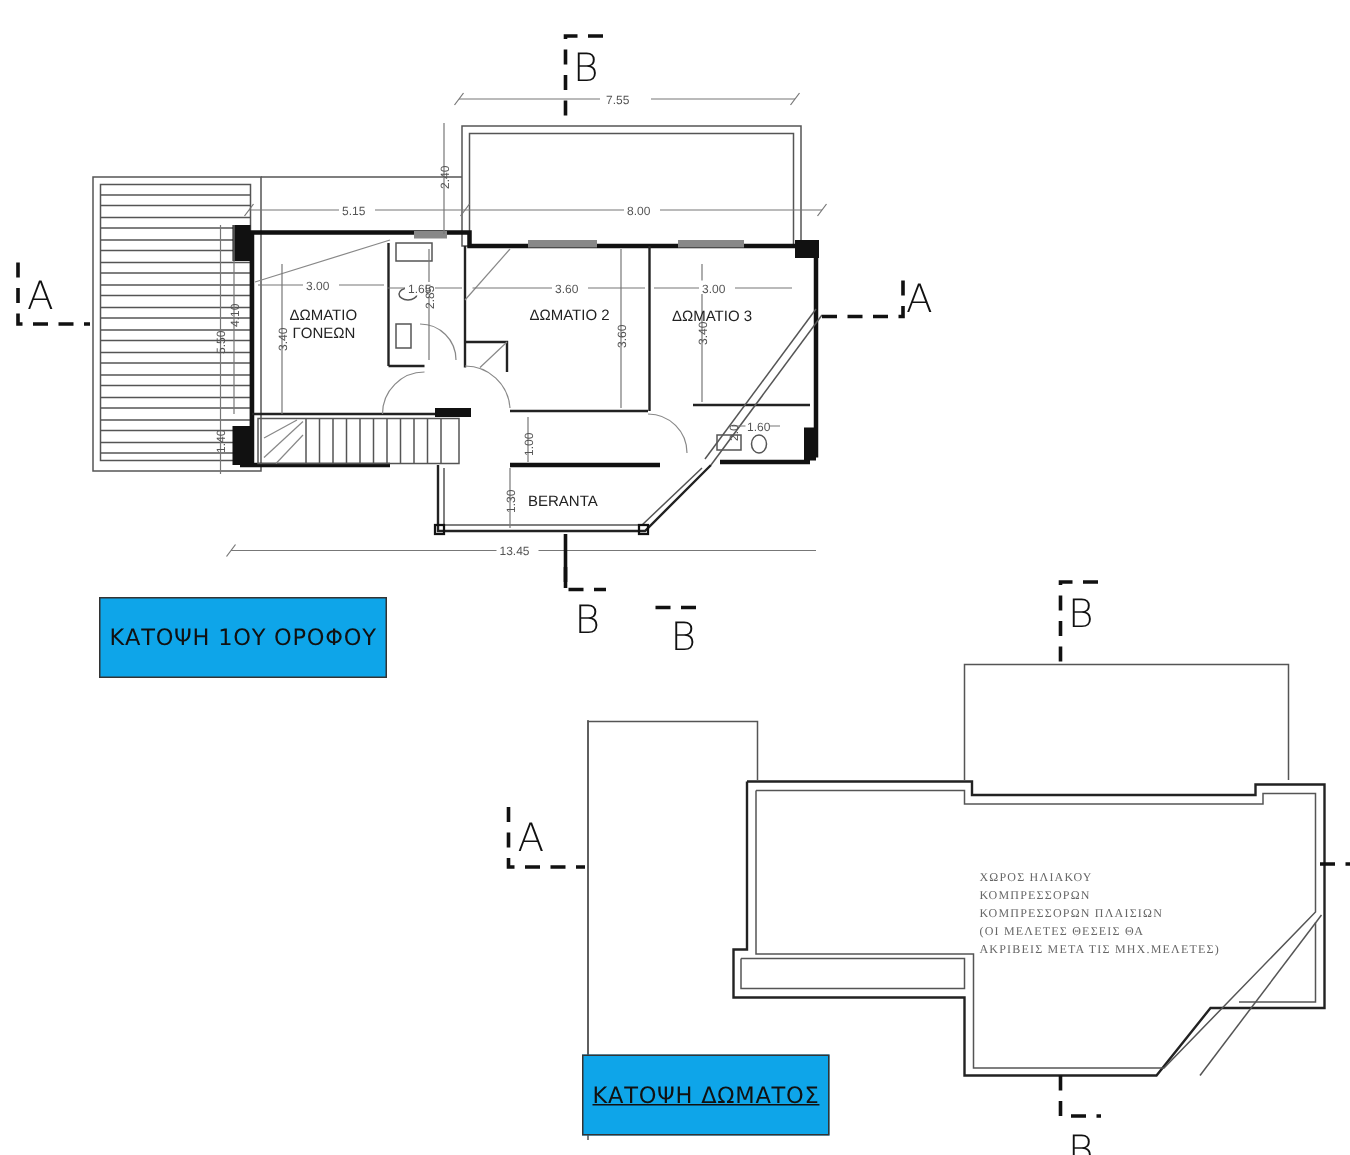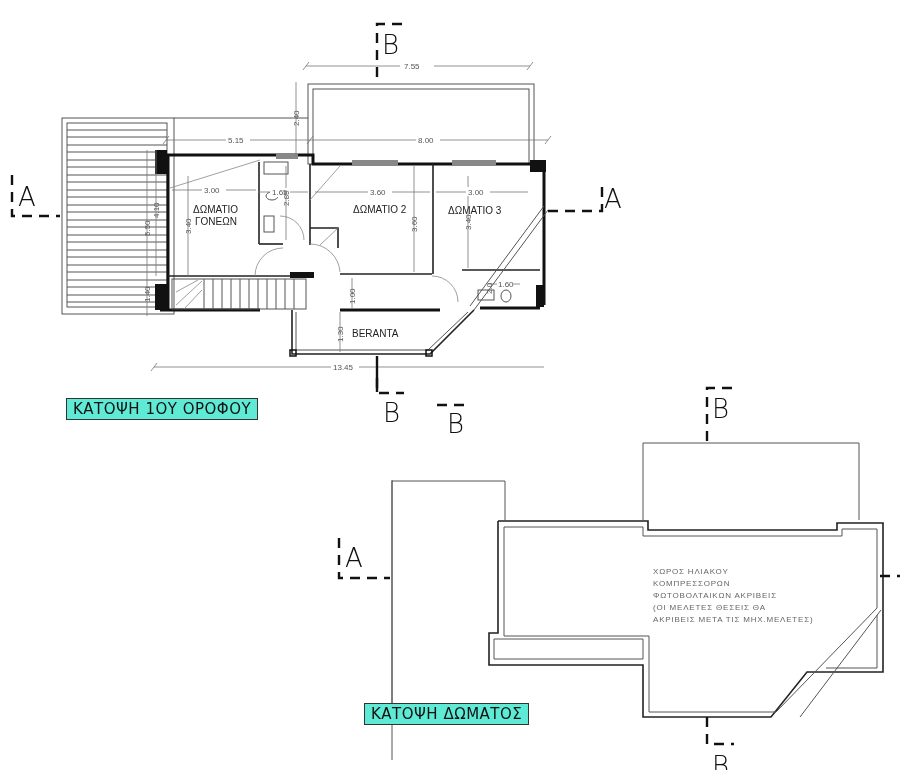--- a/index.html
+++ b/index.html
@@ -8,22 +8,22 @@
   .thin{stroke:#555;stroke-width:1;fill:none;}
   .med{stroke:#222;stroke-width:1.6;fill:none;}
   .wall{stroke:#111;stroke-width:3;fill:none;}
   .dim{stroke:#777;stroke-width:0.8;fill:none;}
   .cut{stroke:#111;stroke-width:2.4;fill:none;}
   .dash{stroke:#111;stroke-width:2.4;fill:none;stroke-dasharray:10 7;}
   .arc{stroke:#888;stroke-width:0.8;fill:none;}
   .lbl{font-family:"Liberation Sans",sans-serif;fill:#222;}
   .dimtxt{font-family:"Liberation Sans",sans-serif;fill:#555;font-size:8px;}
   .sec{font-family:"DejaVu Sans",sans-serif;fill:#111;font-size:26px;font-weight:300;}
-  .title-box{position:absolute;border:1.5px solid #333;background:#5eead4;padding:1px 6px;font-family:"DejaVu Sans",sans-serif;font-size:15px;color:#111;letter-spacing:0.5px;white-space:nowrap;}
-  .note{position:absolute;font-family:Liberation Sans, sans-serif;font-size:8px;color:#666;line-height:12px;letter-spacing:0.8px;white-space:nowrap;}
+  .title-box{position:absolute;border:1.5px solid #333;background:#0ea5e9;padding:17px 6px;font-family:"DejaVu Sans",sans-serif;font-size:15px;color:#111;letter-spacing:0.5px;white-space:nowrap;}
+  .note{position:absolute;font-family:Liberation Serif, serif;font-size:8px;color:#666;line-height:12px;letter-spacing:0.8px;white-space:nowrap;margin-top:13px;}
 </style>
 </head>
 <body>
 
 <svg width="900" height="770" viewBox="0 0 900 770">
 
   <g>
 
     <rect class="thin" x="62" y="118" width="112" height="196"></rect>
     <rect class="thin" x="67" y="123" width="100" height="184"></rect>
@@ -234,21 +234,21 @@
       <text class="sec" x="712" y="418">B</text>
     </g>
     <g>
       <polyline class="dash" points="707,717 707,744 734,744"></polyline>
       <text class="sec" x="712" y="775">B</text>
     </g>
   </g>
 </svg>
 
 <div class="title-box" style="left:66px;top:398px;">ΚΑΤΟΨΗ 1ΟΥ ΟΡΟΦΟΥ</div>
-<div class="title-box" style="left:364px;top:703px;">ΚΑΤΟΨΗ ΔΩΜΑΤΟΣ</div>
+<div class="title-box" style="left:388px;top:703px;text-decoration:underline;">ΚΑΤΟΨΗ ΔΩΜΑΤΟΣ</div>
 
 <div class="note" style="left:653px;top:566px;">
   <div>ΧΩΡΟΣ ΗΛΙΑΚΟΥ</div>
   <div>ΚΟΜΠΡΕΣΣΟΡΩΝ</div>
-  <div>ΦΩΤΟΒΟΛΤΑΙΚΩΝ ΑΚΡΙΒΕΙΣ</div>
+  <div>ΚΟΜΠΡΕΣΣΟΡΩΝ ΠΛΑΙΣΙΩΝ</div>
   <div>(ΟΙ ΜΕΛΕΤΕΣ ΘΕΣΕΙΣ ΘΑ</div>
   <div>ΑΚΡΙΒΕΙΣ ΜΕΤΑ ΤΙΣ ΜΗΧ.ΜΕΛΕΤΕΣ)</div>
 </div>
 
 </body></html>

